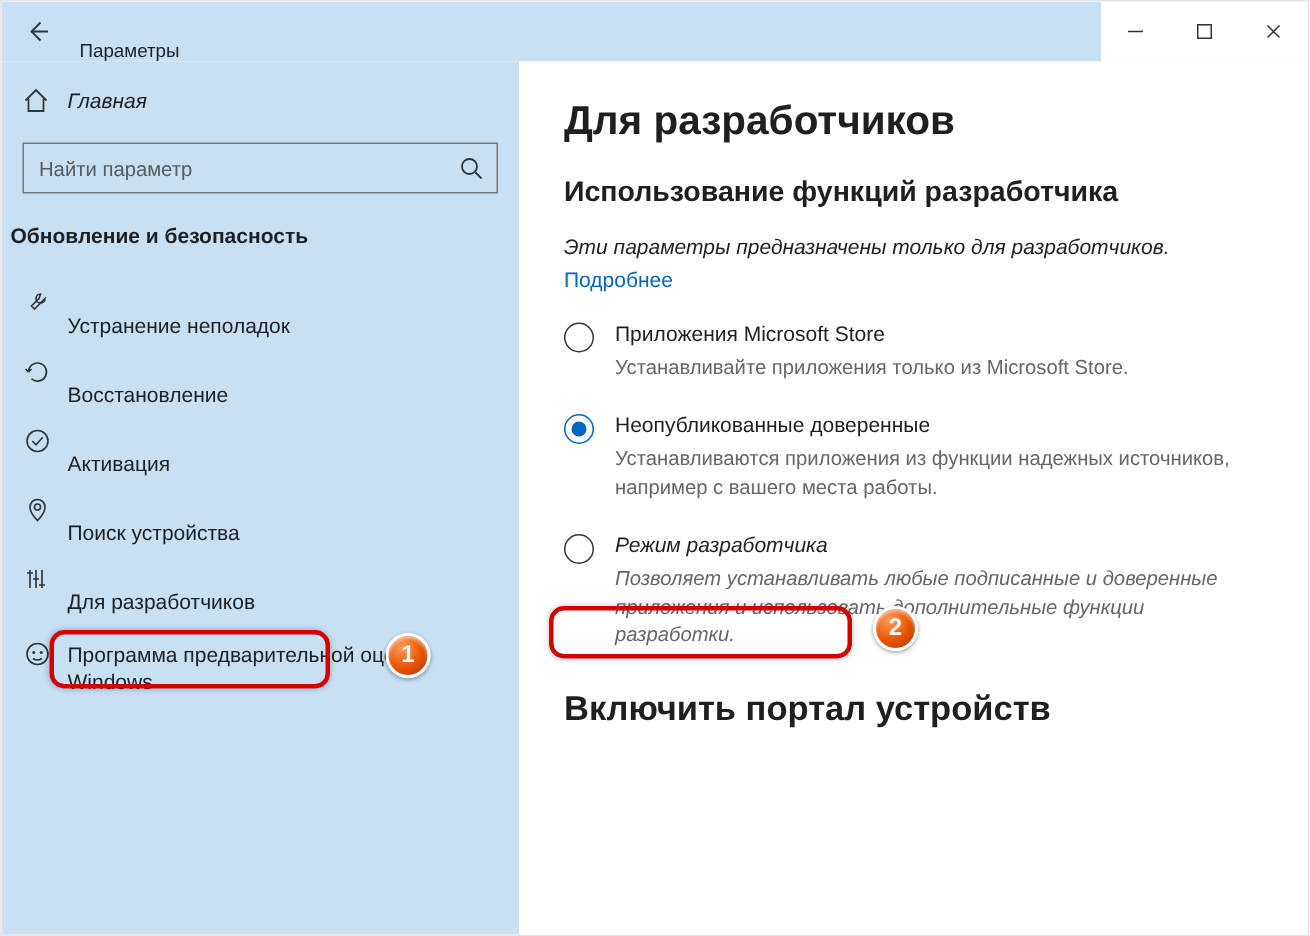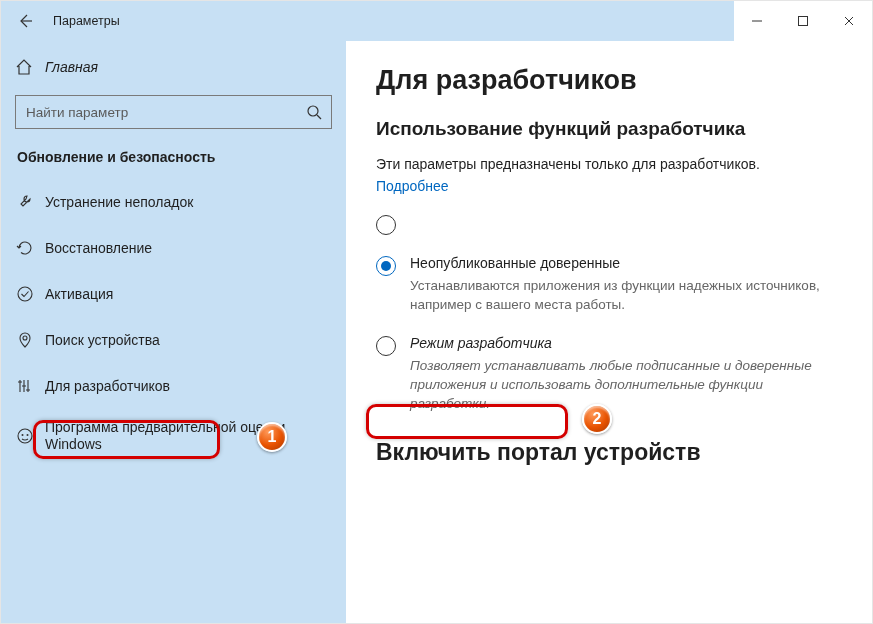--- a/index.html
+++ b/index.html
@@ -10,21 +10,21 @@
     background: #fff;
     width: 873px;
     height: 624px;
     overflow: hidden;
     position: relative;
     border: 1px solid #e5e5e5;
   }
   .titlebar {
     height: 40px;
     display: flex;
-    align-items: center;
+    align-items: flex-end;
     background: #c7e0f4;
   }
   .titlebar .back {
     width: 48px; height: 40px;
     display: flex; align-items: center; justify-content: center;
     color: #1f1f1f;
   }
   .titlebar .title {
     font-size: 12.5px;
     padding-left: 4px;
@@ -81,30 +81,30 @@
   .search-box { position: relative; }
   .search-icon {
     position: absolute;
     right: 10px; top: 50%; transform: translateY(-50%);
     width: 16px; height: 16px; color: #333;
   }
 
   .category {
     font-weight: 600;
     font-size: 14px;
-    padding: 10px 14px 14px 16px;
+    padding: 10px 14px 14px 6px;
   }
 
   .nav {
     list-style: none;
   }
   .nav li {
     height: 46px;
     display: flex;
-    align-items: center;
+    align-items: flex-end;
     padding-left: 44px;
     position: relative;
     font-size: 14px;
     cursor: default;
   }
   .nav li .icon {
     position:absolute; left:14px; top:50%; transform:translateY(-50%);
     width:20px;height:20px; display:flex;align-items:center;justify-content:center;
     color:#333;
   }
@@ -113,21 +113,21 @@
   h1.page-title {
     font-size: 27px;
     font-weight: 600;
     margin-bottom: 22px;
   }
   h2.section-title {
     font-size: 19px;
     font-weight: 600;
     margin-bottom: 16px;
   }
-  .intro-text { font-size: 14px; margin-bottom: 6px; }
+  .intro-text { font-size: 14px; margin-bottom: 6px; font-style: italic; }
   .link { color: #0067c0; font-size: 14px; display:inline-block; margin-bottom: 20px; }
 
   .radio-group { margin-bottom: 26px; }
   .radio-item { display:flex; align-items:flex-start; margin-bottom: 20px; position:relative; }
   .radio-item:last-child { margin-bottom: 0; font-style: italic; }
   .radio-circle {
     width: 20px; height: 20px; border: 1.5px solid #333; border-radius: 50%;
     margin-right: 14px; flex-shrink:0; margin-top:1px;
     display:flex; align-items:center; justify-content:center;
   }
@@ -280,20 +280,24 @@
 
   <div class="content">
     <h1 class="page-title">Для разработчиков</h1>
     <h2 class="section-title">Использование функций разработчика</h2>
     <p class="intro-text">Эти параметры предназначены только для разработчиков.</p>
     <a class="link">Подробнее</a>
 
     <div class="radio-group">
       <div class="radio-item">
         <span class="radio-circle"></span>
+        <div class="radio-text">
+          <div class="label">Приложения Microsoft Store</div>
+          <div class="desc">Устанавливайте приложения только из Microsoft Store.</div>
+        </div>
       </div>
       <div class="radio-item">
         <span class="radio-circle selected">
             <span class="dot"></span>
           </span>
         <div class="radio-text">
           <div class="label">Неопубликованные доверенные</div>
           <div class="desc">Устанавливаются приложения из функции надежных источников, например с вашего места работы.</div>
         </div>
       </div>

